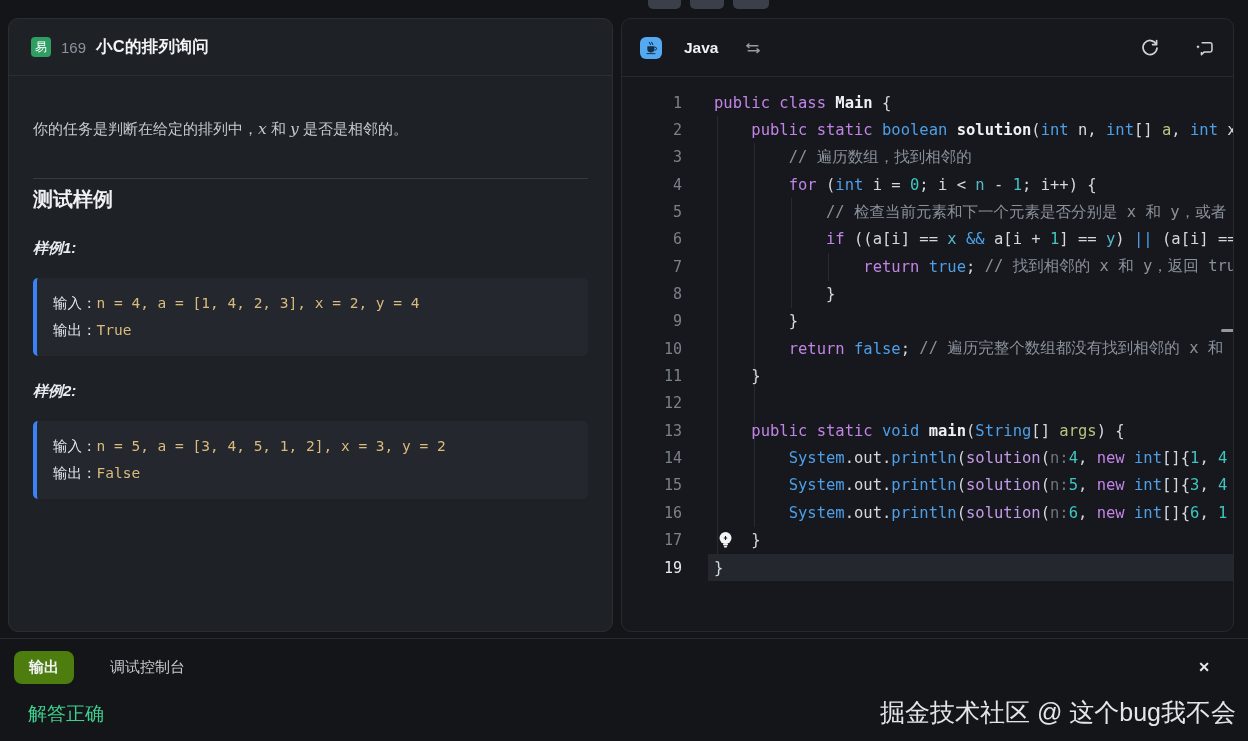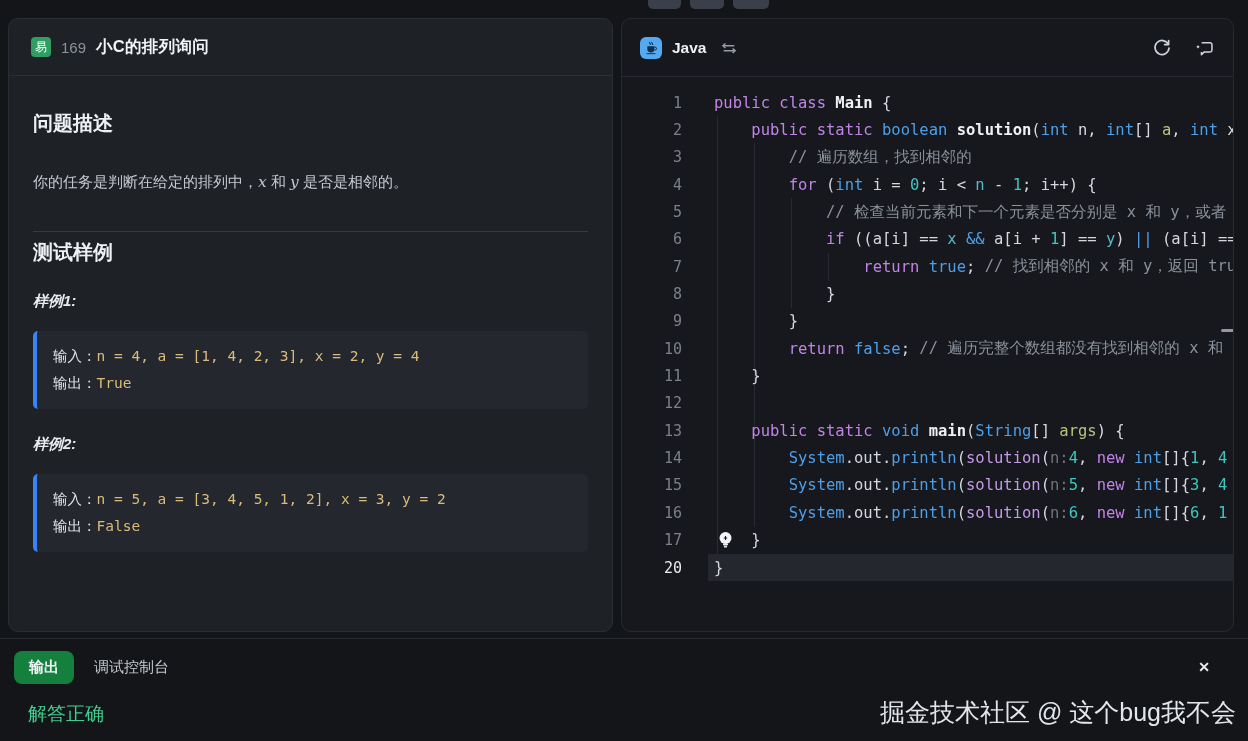--- a/index.html
+++ b/index.html
@@ -27,21 +27,21 @@
   .samples-h{margin-top:7px;}
   .sample-label{font-style:italic;font-weight:bold;font-size:15px;color:#e8ebef;margin-top:26px;}
   .sample-block{margin-top:20px;background:#24272d;border-left:4px solid #3b82f6;border-radius:5px;
                 padding:12px 16px;font-size:14.5px;line-height:27px;}
   .s-lab{color:#e3e6ea;}
   .s-val{font-family:"DejaVu Sans Mono",monospace;color:#d9bc7d;margin-top:8px;}
 
   
   .panel-right{position:absolute;left:621px;top:18px;width:613px;height:614px;background:#16181d;
                border:1px solid #262a30;border-radius:10px;overflow:hidden;box-sizing:border-box;}
-  .prh{height:57px;display:flex;align-items:center;padding:0 18px;border-bottom:1px solid #262a30;}
+  .prh{height:57px;display:flex;align-items:center;padding:0 18px;border-bottom:1px solid #262a30;gap:12px;}
   .java-chip{width:22px;height:22px;border-radius:6px;background:#55a9f0;display:flex;align-items:center;
              justify-content:center;flex:0 0 22px;}
   .lang-label{color:#eef0f4;font-size:15.5px;font-weight:bold;margin-left:10px;}
   .hicon{display:flex;align-items:center;justify-content:center;cursor:pointer;}
   .swap{margin-left:14px;}
   .hspace{flex:1;}
   .refresh{margin-right:22px;}
 
   .code{position:absolute;top:58px;left:0;right:0;bottom:0;font-family:"DejaVu Sans Mono",monospace;
         font-size:15.5px;padding-top:12px;}
@@ -55,44 +55,43 @@
   .tk-fc{color:#c49ae8;} .tk-nu{color:#3fc6c0;} .tk-pr{color:#56b8c8;} .tk-pl{color:#d4d8de;}
   .tk-ob{color:#4d9fe8;} .tk-cm{color:#8a919b;} .tk-ih{color:#6e747c;} .tk-ar{color:#b9c37c;}
   .iguide{position:absolute;width:1px;background:#262b31;}
   .bulb{position:absolute;left:94px;top:511px;width:19px;height:20px;}
   .sb-thumb{position:absolute;left:599px;top:310px;width:13px;height:3px;background:#9298a1;border-radius:2px;}
 
   
   .console{position:absolute;left:0;top:638px;width:1248px;height:103px;background:#141519;
            border-top:1px solid #262a31;box-sizing:border-box;}
   .console-tabs{display:flex;align-items:center;padding:12px 0 0 14px;}
-  .ctab-active{background:#15803d;border-radius:8px;padding:7px 15px;color:#f0f2f5;font-size:15px;
+  .ctab-active{background:#4d7c0f;border-radius:8px;padding:7px 15px;color:#f0f2f5;font-size:15px;
                font-weight:bold;cursor:pointer;}
-  .ctab{margin-left:20px;color:#c3c8cf;font-size:15px;cursor:pointer;}
+  .ctab{margin-left:36px;color:#c3c8cf;font-size:15px;cursor:pointer;}
   .console-close{position:absolute;right:38px;top:20px;color:#e8ebef;font-size:14px;font-weight:bold;cursor:pointer;}
   .result{position:absolute;left:28px;bottom:14px;font-size:19px;font-weight:500;color:#3ecf8e;}
   .watermark{position:absolute;right:12px;bottom:12px;font-size:25px;font-weight:500;color:#e2e5e9;text-align:right;}
 </style>
 </head>
 <body>
 
 <div id="screen">
 
   <div class="tab-stub" style="left:648px;width:33px;"></div>
   <div class="tab-stub" style="left:690px;width:34px;"></div>
   <div class="tab-stub" style="left:733px;width:36px;"></div>
 
   <div class="panel-left">
     <div class="plh">
       <div class="diff-badge">易</div>
       <span class="prob-id">169</span>
       <span class="prob-title">小C的排列询问</span>
     </div>
     <div class="plc">
-      <h2 class="sec-h">问题描述</h2>
       <p class="desc"><span class="sg-t">你的任务是判断在给定的排列中，</span><span class="sg-m">x</span><span class="sg-t"> 和 </span><span class="sg-m">y</span><span class="sg-t"> 是否是相邻的。</span></p>
       <hr class="sec-hr">
       <h2 class="sec-h samples-h">测试样例</h2>
 
       <div class="sample-label">样例1:</div>
       <div class="sample-block">
         <div><span class="s-lab">输入：</span><span class="s-val">n = 4, a = [1, 4, 2, 3], x = 2, y = 4</span></div>
         <div><span class="s-lab">输出：</span><span class="s-val">True</span></div>
       </div>
 
@@ -208,21 +207,21 @@
         </div>
         <div class="code-row">
           <span class="gutter">16</span>
           <span class="code-text"><span class="tk-pl">        </span><span class="tk-ty">System</span><span class="tk-pl">.out.</span><span class="tk-ty">println</span><span class="tk-pl">(</span><span class="tk-fc">solution</span><span class="tk-pl">(</span><span class="tk-ih">n:</span><span class="tk-nu">6</span><span class="tk-pl">, </span><span class="tk-kw">new</span><span class="tk-pl"> </span><span class="tk-ty">int</span><span class="tk-pl">[]{</span><span class="tk-nu">6</span><span class="tk-pl">, </span><span class="tk-nu">1</span></span>
         </div>
         <div class="code-row">
           <span class="gutter">17</span>
           <span class="code-text"><span class="tk-pl">    }</span></span>
         </div>
         <div class="code-row active">
-          <span class="gutter">20</span>
+          <span class="gutter">19</span>
           <span class="code-text"><span class="tk-pl">}</span></span>
         </div>
       </div>
 
     <div class="bulb">
       <svg width="19" height="20" viewBox="0 0 19 20">
         <circle cx="9.5" cy="8" r="6" fill="#f2f4f6"></circle>
         <rect x="7" y="13.4" width="5" height="2" rx="0.8" fill="#f2f4f6"></rect>
         <rect x="7.8" y="16" width="3.4" height="1.6" rx="0.8" fill="#f2f4f6"></rect>
         <path d="M9.5 6 v4 M7.8 8 h3.4" stroke="#16181d" stroke-width="1.1"></path>

